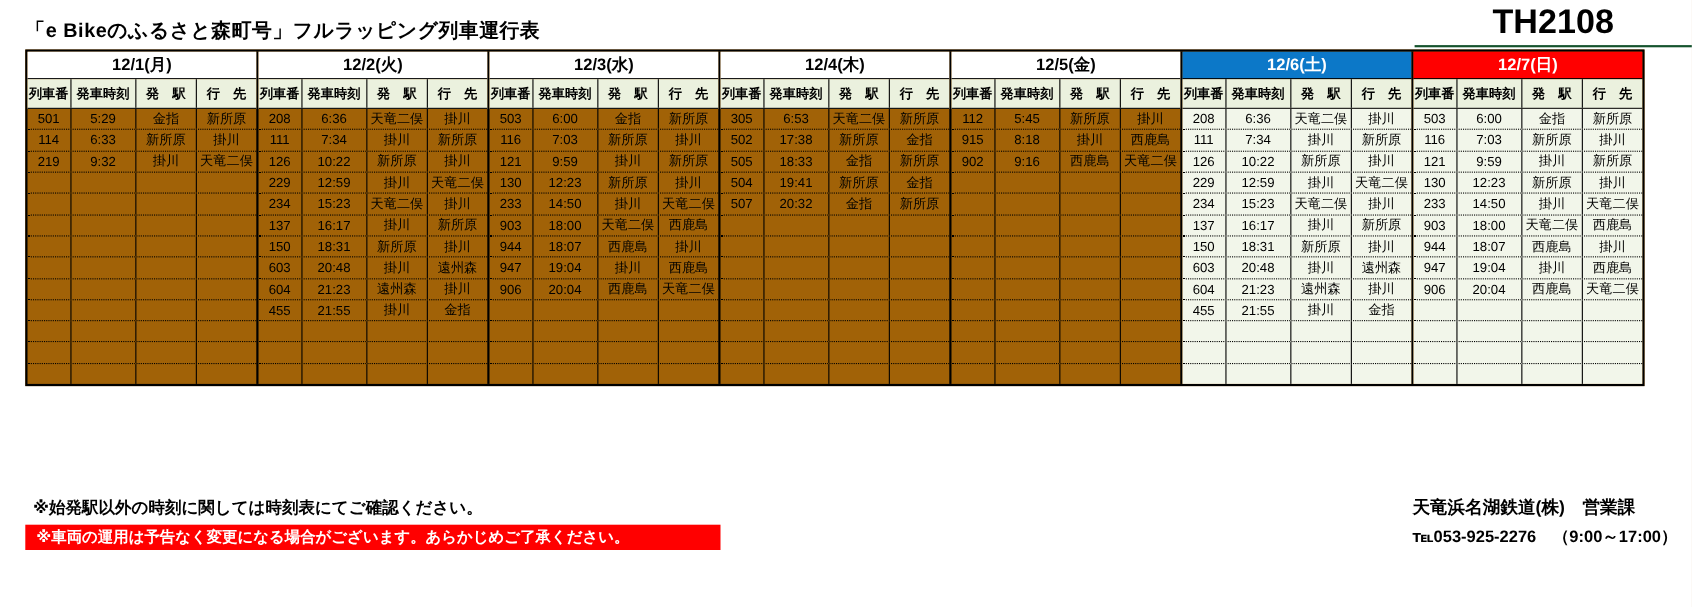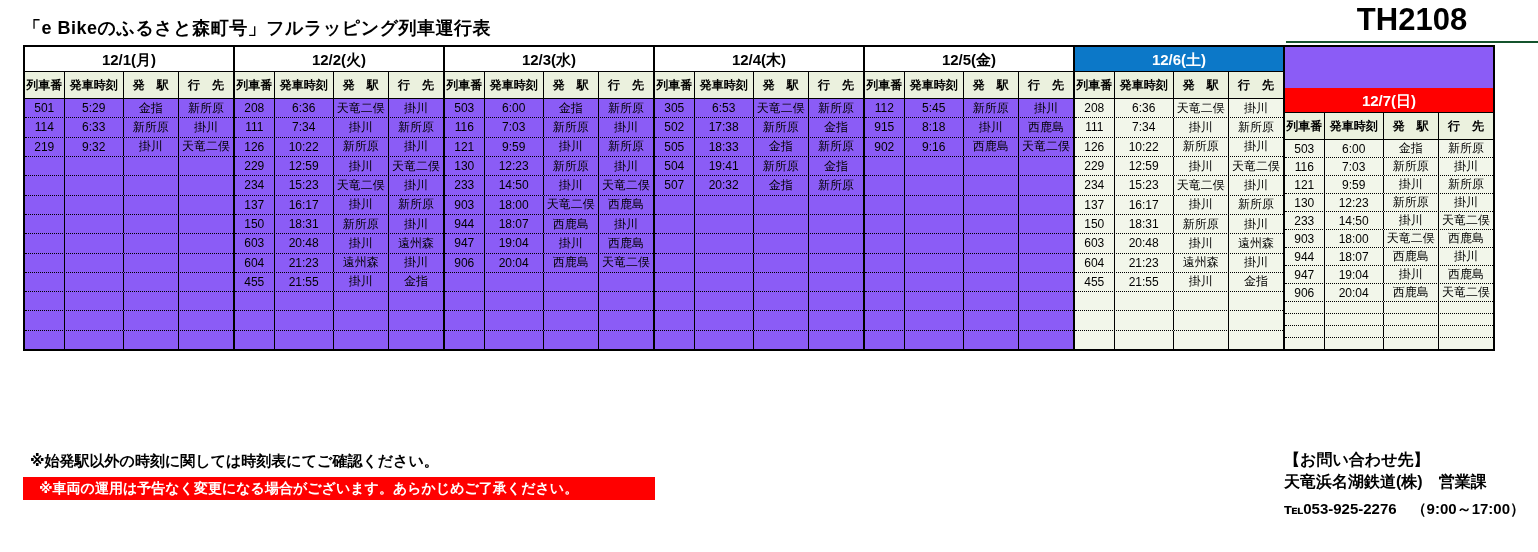--- a/index.html
+++ b/index.html
@@ -5,21 +5,21 @@
   *{margin:0;padding:0;box-sizing:border-box}
   html,body{background:#fff}
   body{width:1538px;height:552px;position:relative;overflow:hidden;
        font-family:"Liberation Sans","DejaVu Sans",sans-serif;color:#000}
 
   .page-title{position:absolute;left:23px;top:16px;font-size:18px;font-weight:bold;letter-spacing:.5px}
   .doc-code{position:absolute;right:0;top:0;width:252px;height:43px;line-height:40px;
             text-align:center;font-size:31px;font-weight:bold;border-bottom:2px solid #14532d}
 
   .schedule-table{position:absolute;left:23px;top:45px;width:1472px;height:306px;
-                  display:flex;border:2px solid #000;background:#8b5cf6}
+                  display:flex;border:2px solid #000;background:#a16207}
   .day-col{flex:1;display:flex;flex-direction:column;border-right:2px solid #000;min-width:0}
   .day-col:last-child{border-right:none}
 
   .date-cell{height:25px;line-height:25px;text-align:center;font-weight:bold;font-size:15px;
              border-bottom:1px solid #000;background:#fff}
   .day-col.saturday .date-cell{background:#0C78C8;color:#fff}
   .day-col.sunday .date-cell{background:#FF0000;color:#fff}
 
   .sub-row{display:flex;height:27px;border-bottom:1px solid #000;background:#EBF1DE;
            font-weight:bold;font-size:13px}
@@ -28,21 +28,21 @@
   .data-row{flex:1;display:flex;border-bottom:1px dotted #000}
   .data-row:last-child{border-bottom:none}
 
   .c{display:flex;align-items:center;justify-content:center;text-align:center;
      white-space:nowrap;overflow:hidden;border-right:1px solid #000;font-size:12px;min-width:0}
   .c:last-child{border-right:none}
   .c0{width:19%}.c1{width:28.5%}.c2{width:26.5%}.c3{width:26%}
 
   .note-plain{position:absolute;left:30px;top:452px;font-size:15px;font-weight:bold}
   .note-warning{position:absolute;left:23px;top:477px;width:632px;height:23px;line-height:23px;
-                background:#FF0000;color:#fff;font-weight:bold;font-size:14px;padding-left:16px;
+                background:#FF0000;color:#fff;font-weight:bold;font-size:14px;padding-left:10px;
                 white-space:nowrap;overflow:hidden}
   .contact{position:absolute;left:1284px;top:450px;font-weight:bold}
   .contact-line1{font-size:16px}
   .contact-line2{font-size:16px;margin-top:1px}
   .contact-line3{font-size:15px;margin-top:7px}
 </style>
 </head>
 <body>
 
 <div class="page-title">「e Bikeのふるさと森町号」フルラッピング列車運行表</div>
@@ -577,21 +577,21 @@
         </div>
         <div class="data-row">
           <div class="c c0"></div>
           <div class="c c1"></div>
           <div class="c c2"></div>
           <div class="c c3"></div>
         </div>
       </div>
     </div>
     <div class="day-col sunday">
-      <div class="date-cell" style="background: rgb(255, 0, 0); margin-top: 41px;">12/7(日)</div>
+      <div class="date-cell" style="background: rgb(255, 0, 0);">12/7(日)</div>
       <div class="sub-row" style="background: rgb(235, 241, 222);">
         <div class="c c0">列車番</div>
         <div class="c c1">発車時刻</div>
         <div class="c c2">発　駅</div>
         <div class="c c3">行　先</div>
       </div>
       <div class="data-rows">
         <div class="data-row">
           <div class="c c0">503</div>
           <div class="c c1">6:00</div>
@@ -671,16 +671,15 @@
           <div class="c c3"></div>
         </div>
       </div>
     </div>
   </div>
 
 <div class="note-plain">※始発駅以外の時刻に関しては時刻表にてご確認ください。</div>
 <div class="note-warning">※車両の運用は予告なく変更になる場合がございます。あらかじめご了承ください。</div>
 
 <div class="contact">
-  <div class="contact-line1">【お問い合わせ先】</div>
   <div class="contact-line2">天竜浜名湖鉄道(株)　営業課</div>
   <div class="contact-line3">℡053-925-2276　（9:00～17:00）</div>
 </div>
 
 </body></html>

